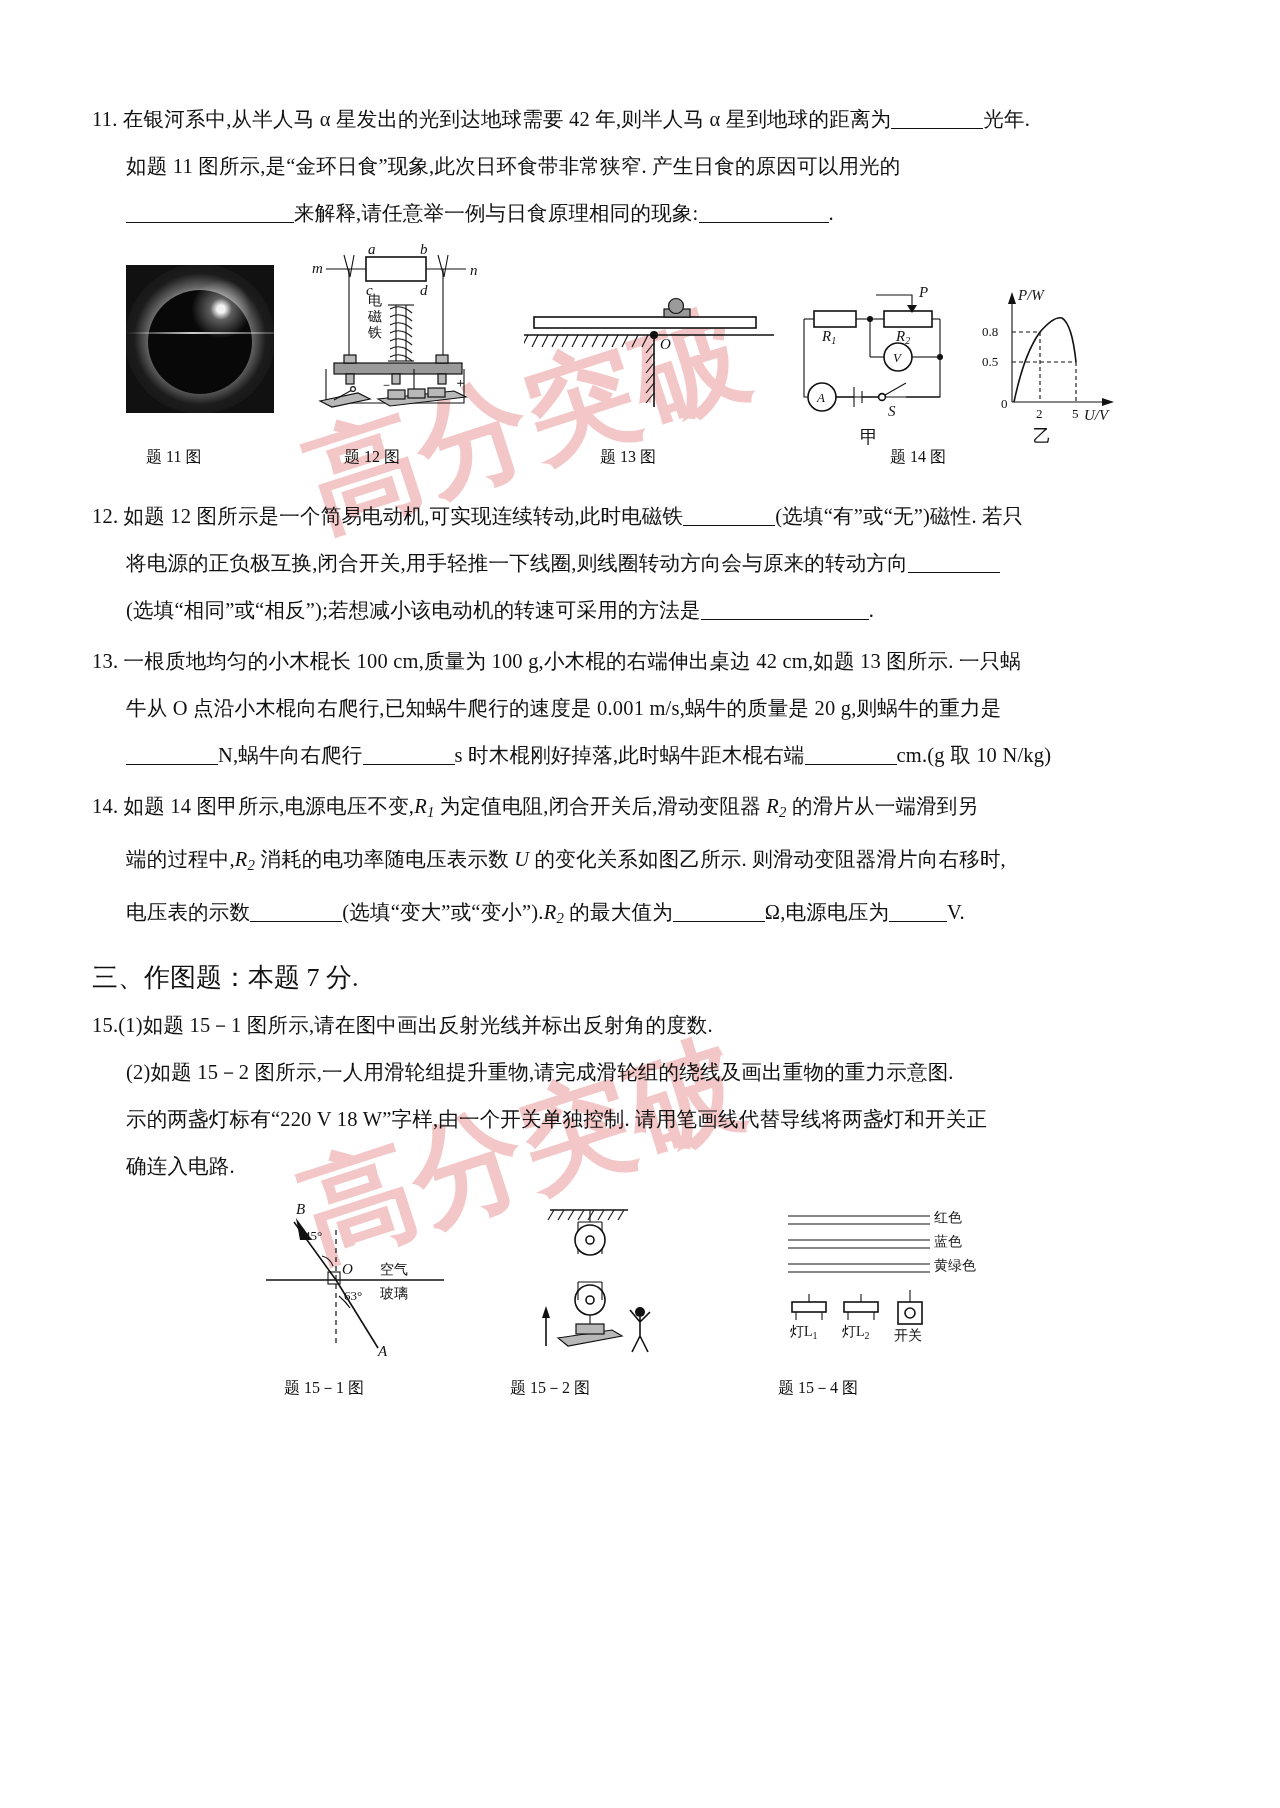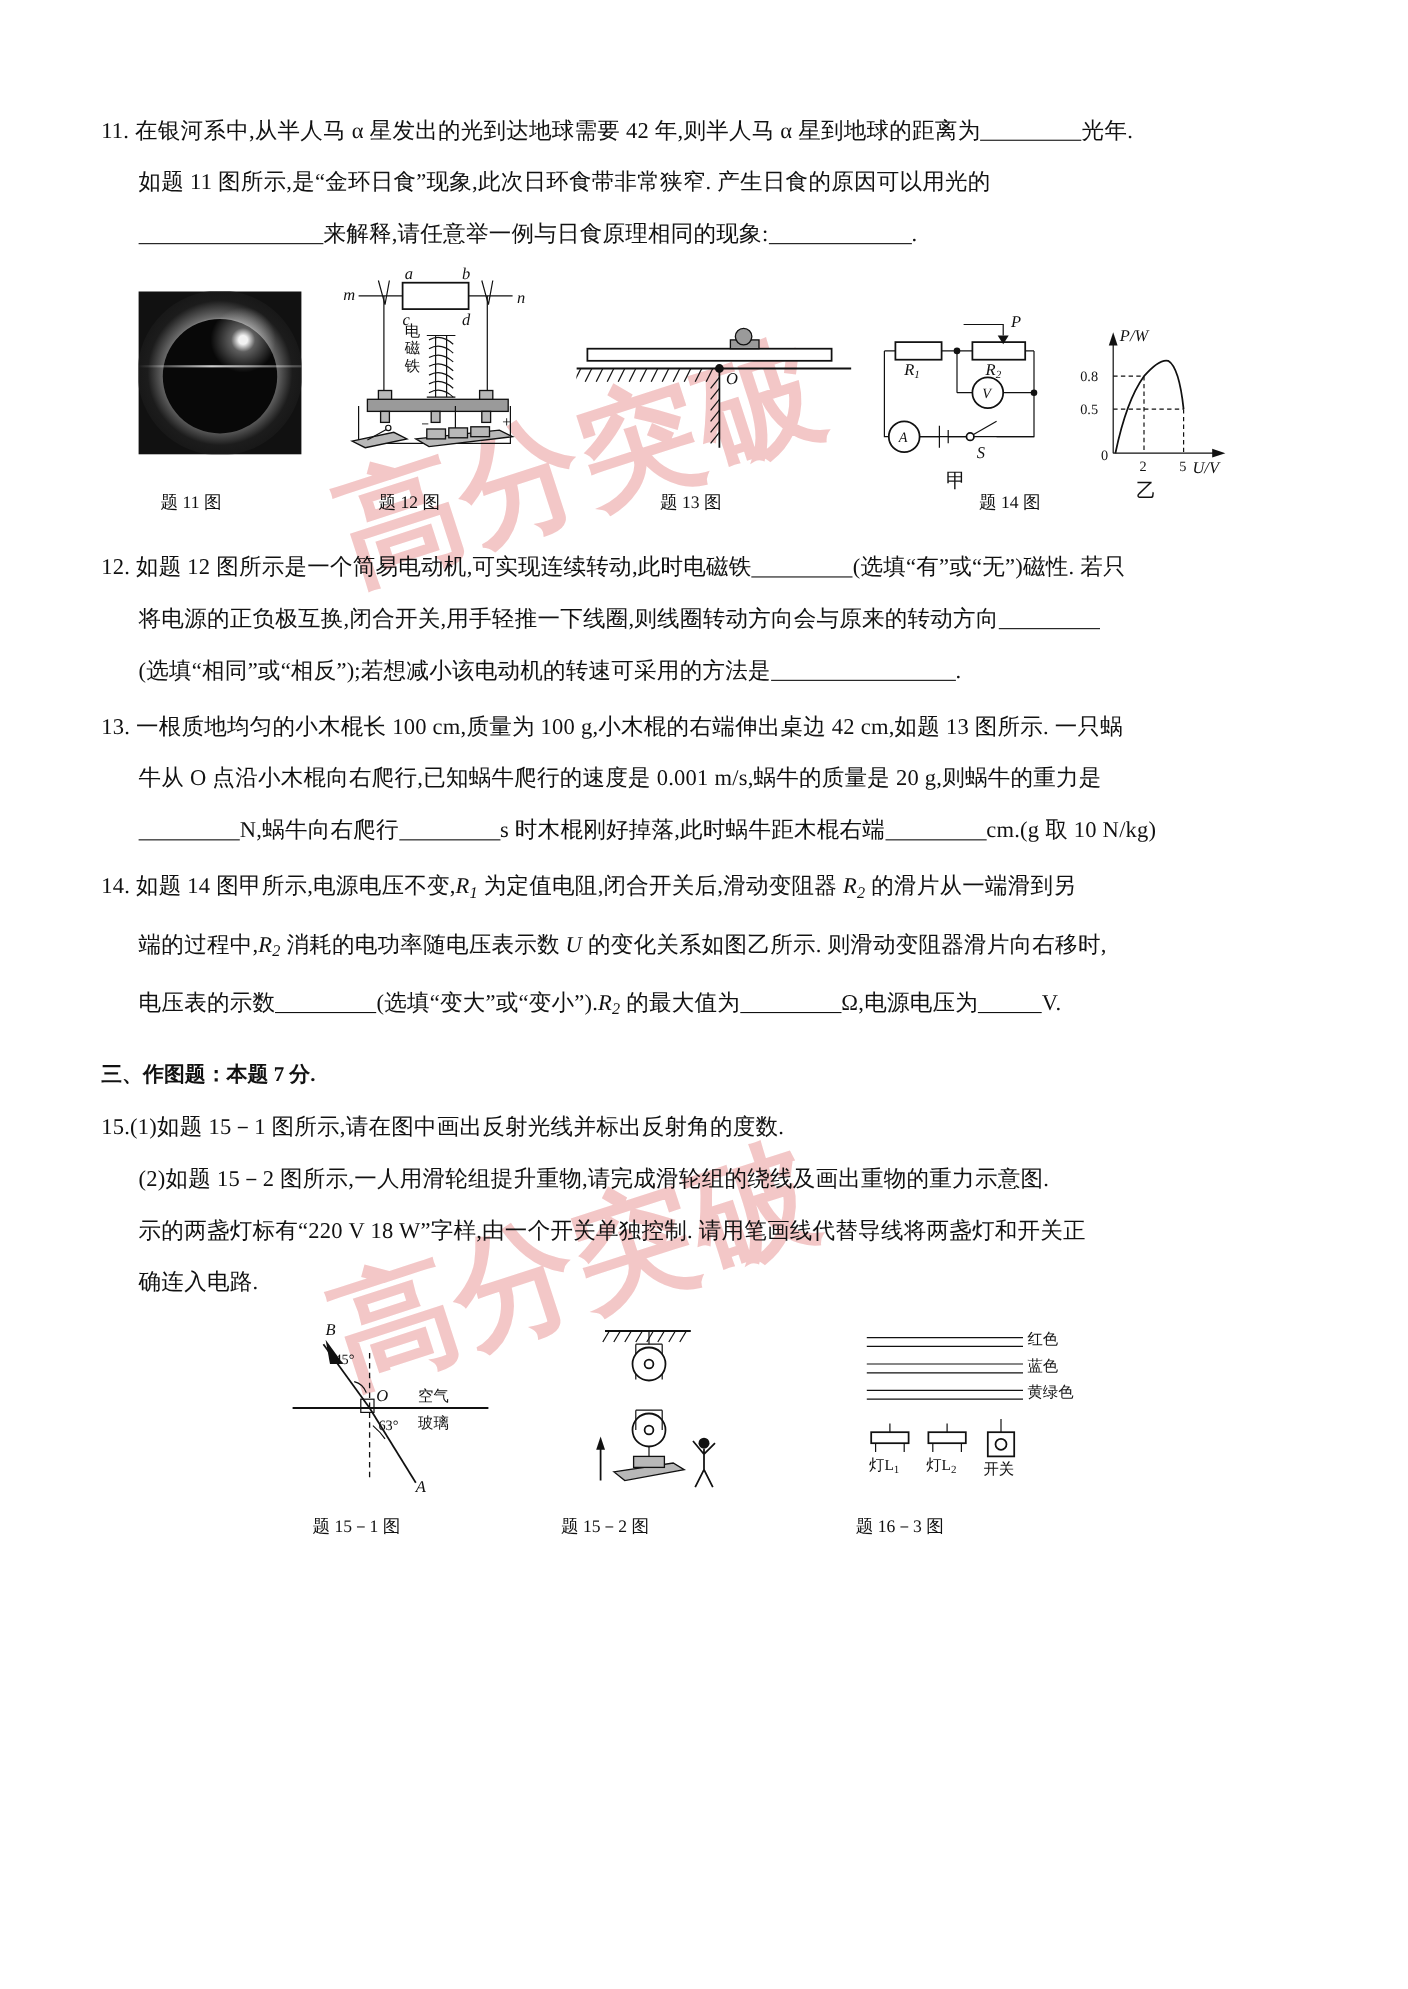--- a/index.html
+++ b/index.html
@@ -49,21 +49,21 @@
   }
   .ind{ display:block; text-indent:0; padding-left:34px; }
   .ind2{ display:block; text-indent:0; padding-left:34px; }
   .blank{ display:inline-block; border-bottom:1.4px solid #111; vertical-align:-3px; }
   .b-sm{width:58px;} .b-md{width:92px;} .b-lg{width:130px;} .b-xl{width:168px;}
   .it{font-style:italic;font-family:"Liberation Serif",serif;}
   .sub{font-size:0.72em;vertical-align:-0.28em;font-style:italic;}
   .red{color:#d4222a;}
   .blue{color:#1e5fbf;}
   .yellowgreen{color:#111;}
-  .sec-title{font-size:19px;line-height:44px;margin:14px 0 2px 0;font-weight:bold;}
+  .sec-title{font-size:26px;line-height:44px;margin:14px 0 2px 0;font-weight:normal;}
 
   
   .figrow{
     position:relative;
     height:200px;
     margin:6px 0 0 0;
     z-index:10;
   }
   .fig{position:absolute;}
   .figcaps{
@@ -287,21 +287,21 @@
           <line class="stroke-t" x1="70" y1="112" x2="70" y2="124"></line>
           <line class="stroke-t" x1="70" y1="118" x2="86" y2="118"></line>
           <circle class="fillw" cx="90" cy="118" r="3.4"></circle>
           <line class="stroke-t" x1="93" y1="116" x2="114" y2="104"></line>
           <line class="stroke-t" x1="114" y1="118" x2="148" y2="118"></line>
           <text class="lbl" x="96" y="137">S</text>
         </svg>
         <div style="text-align:center;font-size:18px;margin-top:-2px;margin-left:-6px;">甲</div>
       </div>
 
-      <div class="fig" style="left:880px;top:51px;">
+      <div class="fig" style="left:880px;top:41px;">
         <svg width="150" height="146" viewBox="0 0 150 146">
 
           <line class="stroke-t" x1="40" y1="118" x2="40" y2="16"></line>
           <path d="M36 20 L44 20 L40 8 Z" fill="#111"></path>
 
           <line class="stroke-t" x1="40" y1="118" x2="132" y2="118"></line>
           <path d="M130 114 L130 122 L142 118 Z" fill="#111"></path>
           <text class="lbl" x="46" y="16">P/W</text>
           <text class="lbl" x="112" y="136">U/V</text>
           <text class="lbl-n" x="29" y="124" font-size="14">0</text>
@@ -472,19 +472,19 @@
             <circle class="fillw" cx="128" cy="111" r="5"></circle>
             <text class="lbl-cn" x="112" y="138">开关</text>
           </g>
         </svg>
       </div>
     </div>
 
     <div class="figcaps" style="margin-top:2px;">
       <div class="figcap" style="left:192px;">题 15－1 图</div>
       <div class="figcap" style="left:418px;">题 15－2 图</div>
-      <div class="figcap" style="left:686px;">题 16－3 图</div>
+      <div class="figcap" style="left:686px;">题 15－4 图</div>
     </div>
 
   </div>
 
 
 </div>
 
 </body></html>

